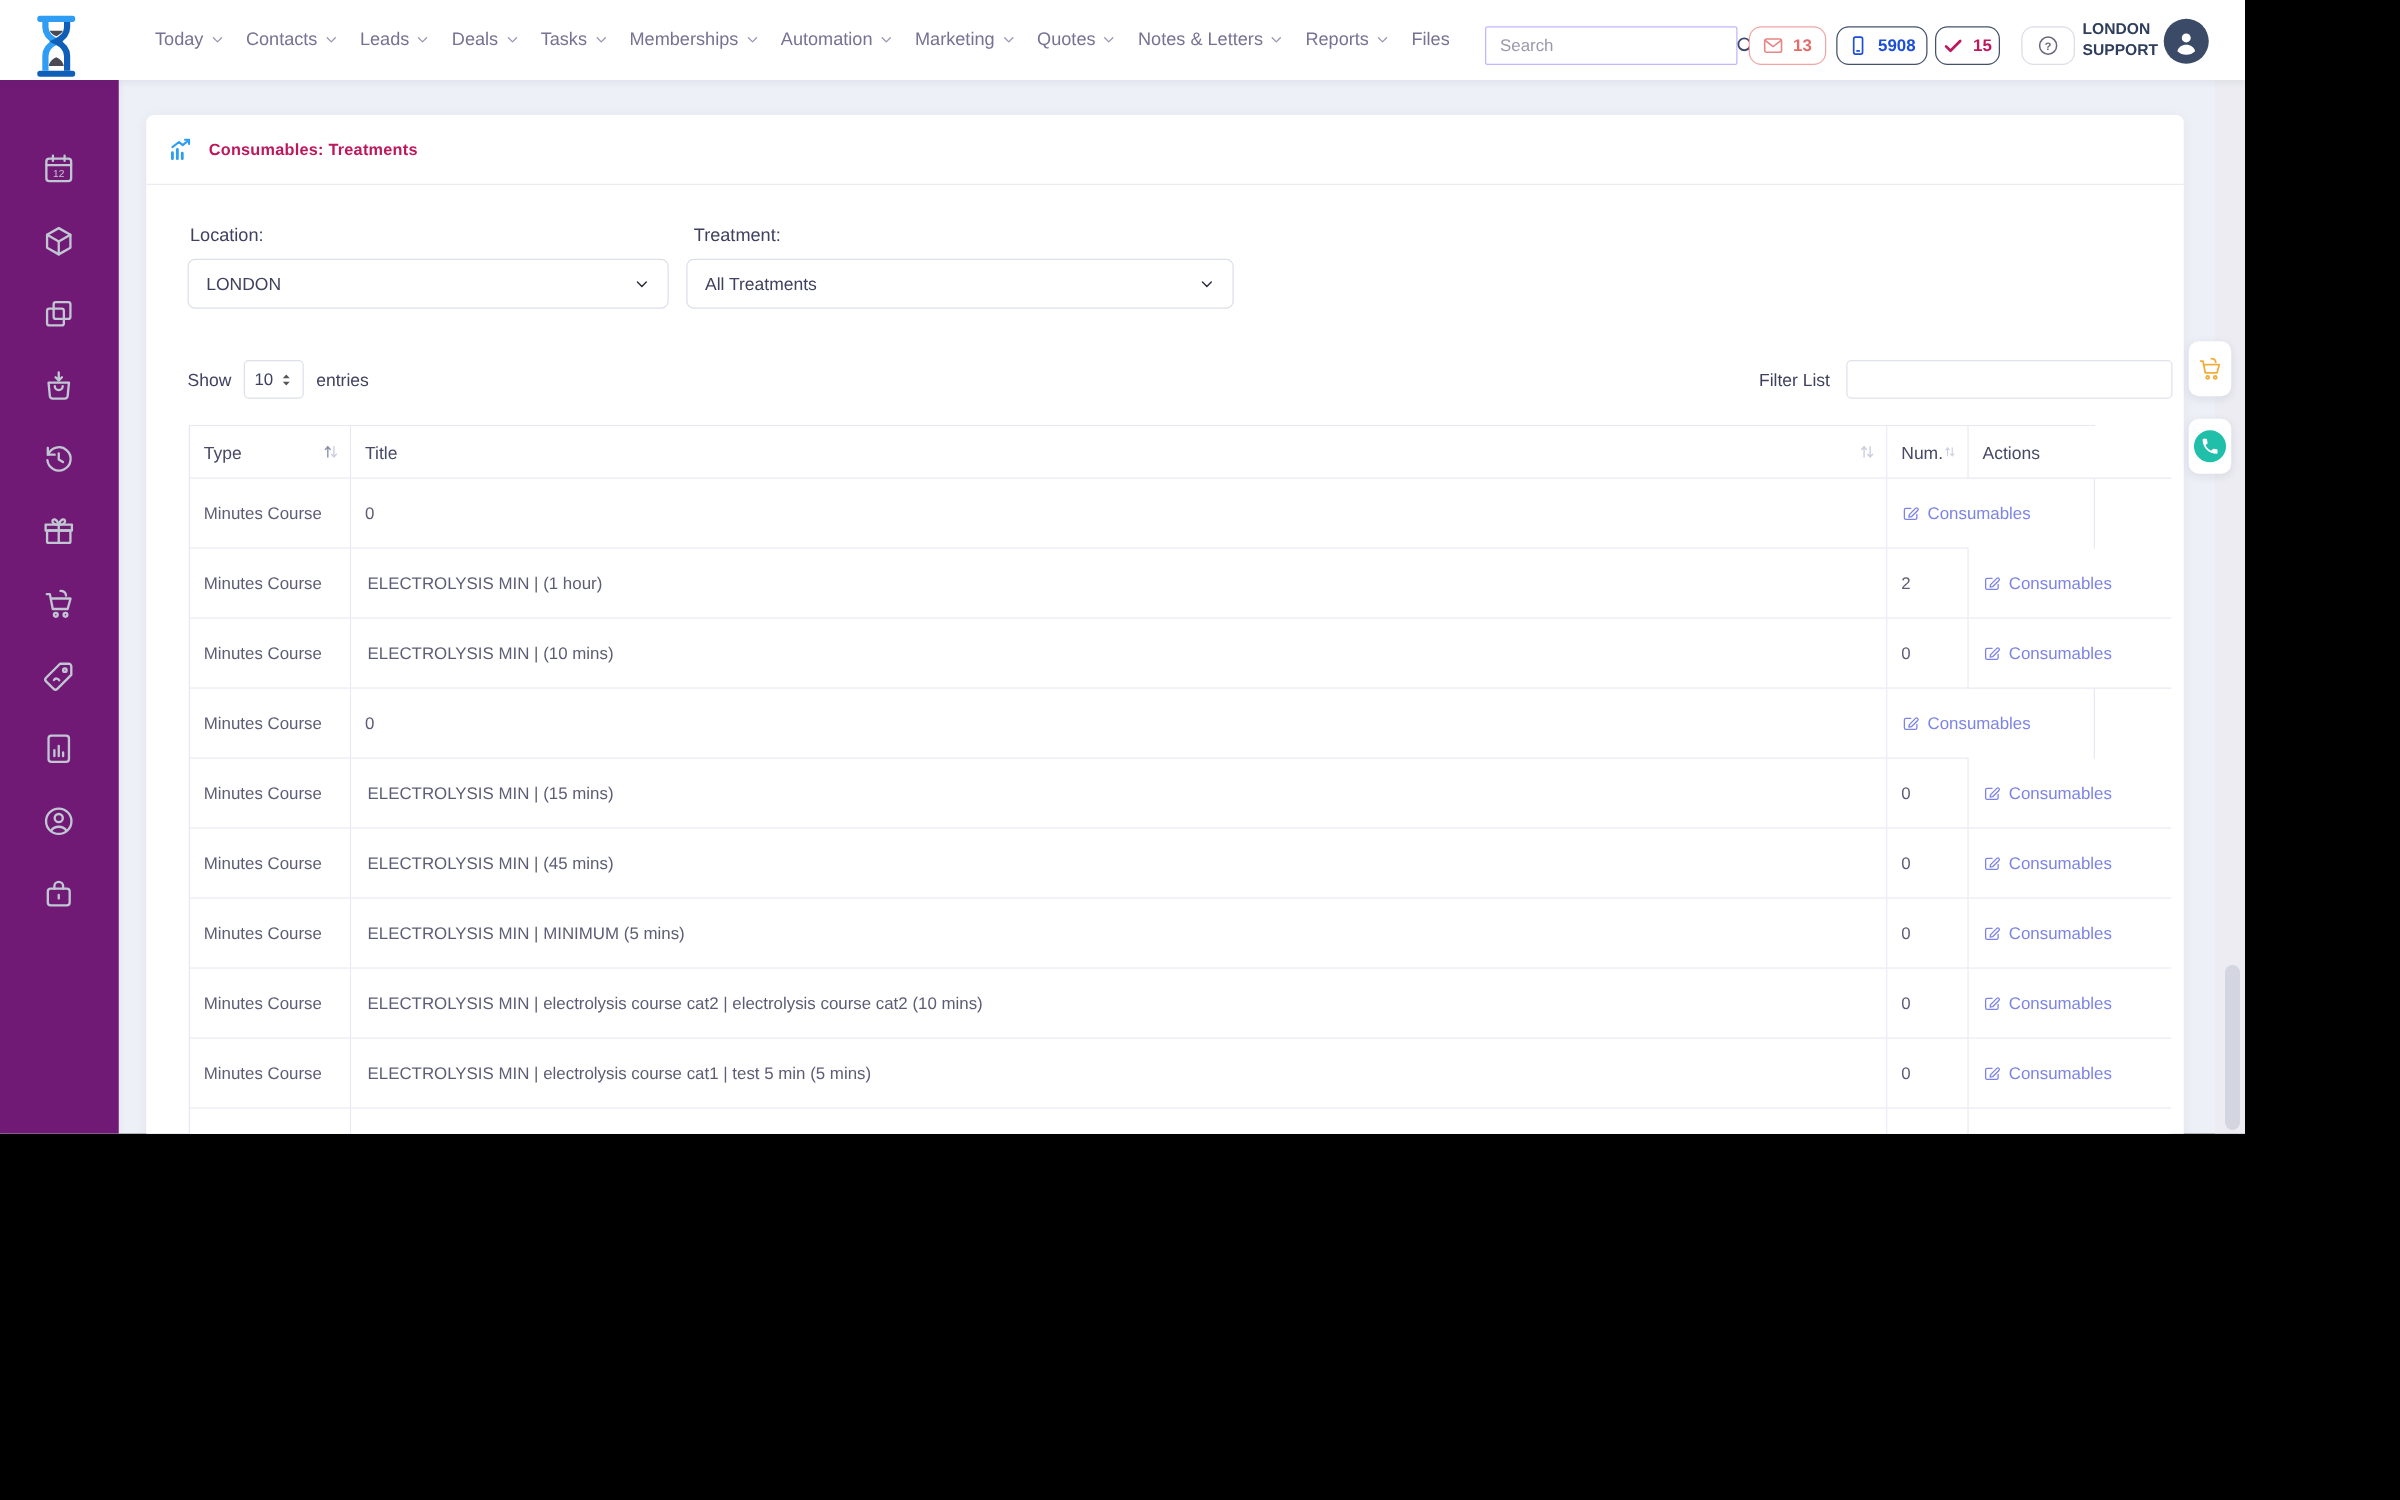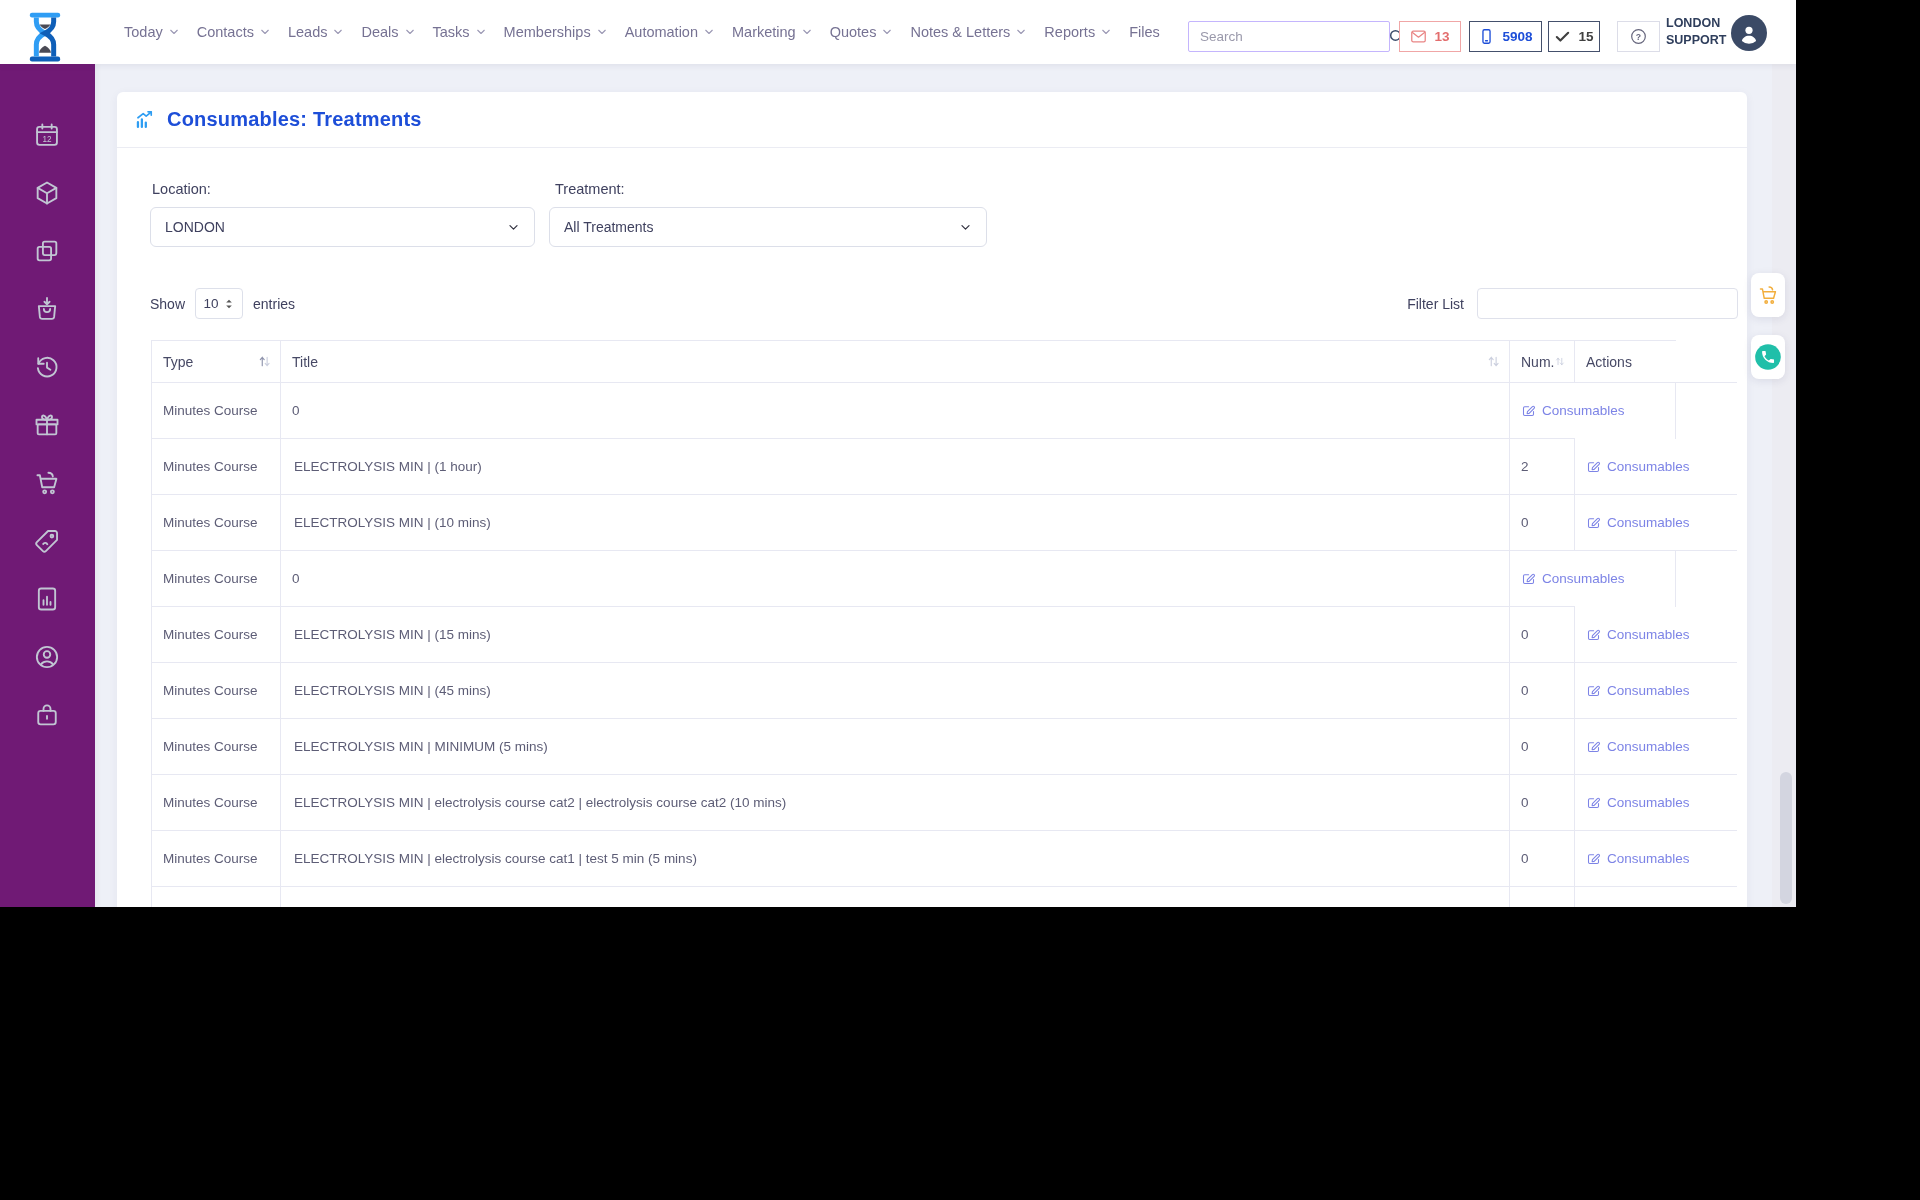--- a/index.html
+++ b/index.html
@@ -16,45 +16,45 @@
   .nav-chevron{width:12px;height:12px;color:#9b98b4;display:inline-flex}
   .icon{display:inline-flex;align-items:center;justify-content:center}
   .icon svg{width:100%;height:100%}
 
   .search-box{position:absolute;left:1188px;top:21px;width:202px;height:31px;border:1px solid #c4b5fd;border-radius:2px;background:#fff;display:flex;align-items:center}
   .search-box input{flex:1;border:none;outline:none;padding:0 11px;font-size:13.5px;color:#5a5a70;background:transparent;font-family:inherit}
   .search-box input::placeholder{color:#9a99ab}
   .search-btn{width:38px;height:100%;display:flex;align-items:center;justify-content:center;cursor:pointer}
   .search-btn .icon{width:17px;height:17px;color:#3d4d6b}
 
-  .badge{position:absolute;top:21px;height:31px;border-radius:0;display:flex;align-items:center;justify-content:center;gap:7px;font-size:13.5px;font-weight:bold;background:#fff;cursor:pointer}
+  .badge{position:absolute;top:21px;height:31px;border-radius:10px;display:flex;align-items:center;justify-content:center;gap:7px;font-size:13.5px;font-weight:bold;background:#fff;cursor:pointer}
   .badge .icon{width:17px;height:17px}
   .badge-mail{left:1399px;width:62px;border:1px solid #f0a6a6;color:#e36d6d}
   .badge-mail .icon{color:#e98585}
   .badge-phone{left:1469px;width:73px;border:1px solid #44506c;color:#1d4ed8}
-  .badge-check{left:1548px;width:52px;border:1px solid #44506c;color:#404040}
+  .badge-check{left:1548px;width:52px;border:1px solid #44506c;color:#be185d}
   .badge-help{left:1617px;width:43px;border:1px solid #dcdde8;color:#65657c}
   .badge-help .icon{width:19px;height:19px}
   .user-name{position:absolute;left:1666px;top:15px;width:62px;font-size:12.5px;font-weight:bold;color:#2f3e5c;line-height:17px}
   .avatar{position:absolute;left:1731px;top:15px;width:36px;height:36px;border-radius:50%;background:#3b4a66;display:flex;align-items:center;justify-content:center;cursor:pointer}
   .avatar .icon{width:24px;height:24px}
 
   
   .sidebar{position:absolute;left:0;top:64px;width:95px;height:843px;background:#701a75;box-shadow:2px 0 6px rgba(45,45,95,.05);z-index:10}
   .side-icon{position:absolute;left:33px;width:28px;height:28px;color:#c1c6d3;cursor:pointer}
 
   
   .scroll-track{position:absolute;left:1772px;top:64px;width:24px;height:843px;background:#ececf2}
   .scroll-thumb{position:absolute;left:1780px;top:772px;width:12px;height:132px;border-radius:6px;background:#d3d5e0}
 
   
   .card{position:absolute;left:117px;top:92px;width:1630px;height:845px;background:#fff;border-radius:6px;box-shadow:0 2px 10px rgba(50,50,110,.06)}
   .card-header{height:56px;border-bottom:1px solid #ebecf3;display:flex;align-items:center;padding-left:17px;gap:12px}
   .card-title-icon{width:21px;height:21px;color:#2e9df2}
-  .card-title{font-size:20px;font-weight:bold;color:#1d4ed8;letter-spacing:.2px}
+  .card-title{font-size:13px;font-weight:bold;color:#be185d;letter-spacing:.2px}
 
   .filter-label{position:absolute;font-size:14.5px;color:#3f415f}
   .loc-label{left:35px;top:89px}
   .treat-label{left:438px;top:89px}
   .select{position:absolute;top:115px;height:40px;border:1px solid #dcdfe9;border-radius:6px;background:#fff;display:flex;align-items:center;justify-content:space-between;padding:0 14px;font-size:14px;color:#3f415f;cursor:pointer}
   .loc-select{left:33px;width:385px}
   .treat-select{left:432px;width:438px}
   .select .icon{width:13px;height:13px;color:#30303e}
 
   .entries-row{position:absolute;left:33px;top:196px;height:31px;display:flex;align-items:center;gap:10px;font-size:14px;color:#3f415f}

